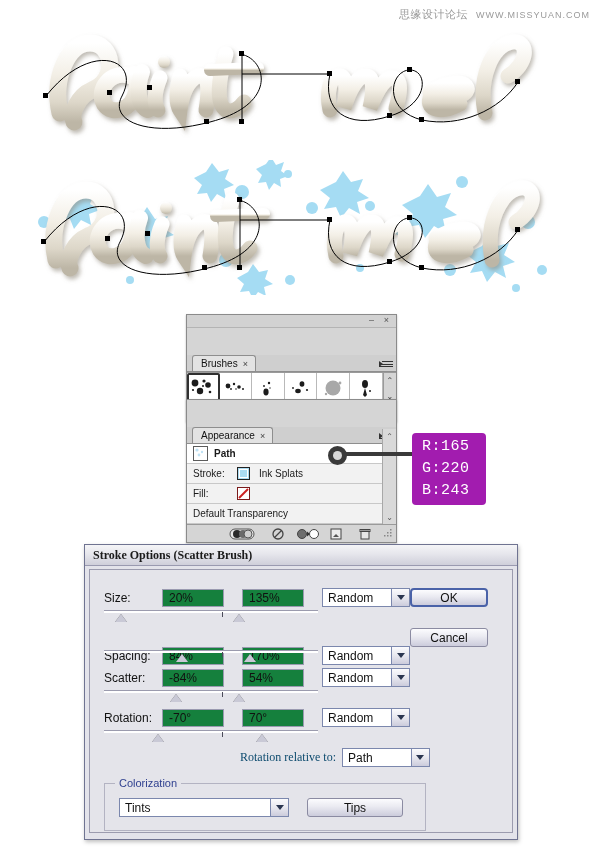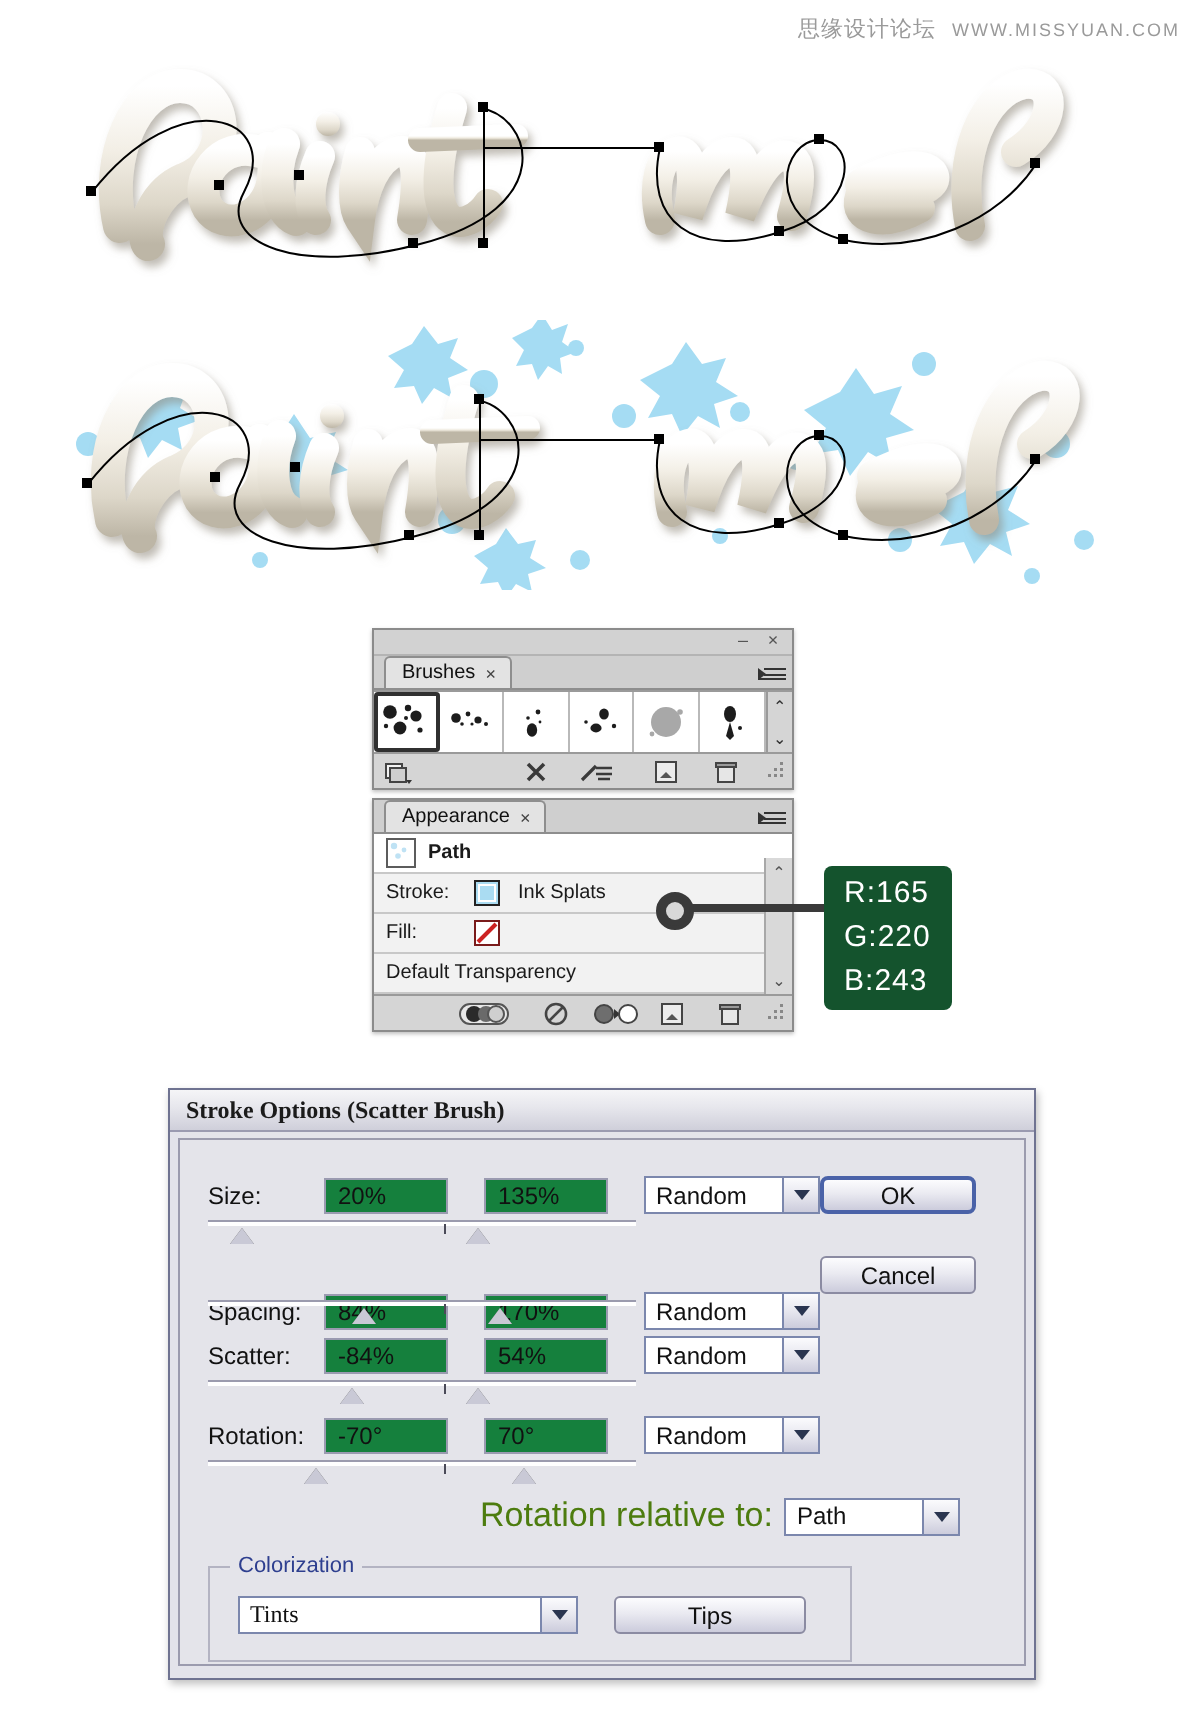--- a/index.html
+++ b/index.html
@@ -39,21 +39,21 @@
     border-bottom:1px solid #b4b4b4;
     position:relative;
   }
   .win-btn{
     position:absolute;top:1px;width:9px;height:9px;
     font-size:9px;line-height:9px;text-align:center;color:#555;
   }
   .tabstrip{
     height:16px;background:#cfcfcf;
     border-bottom:1px solid #8e8e8e;
-    display:flex;align-items:center;position:relative;
+    display:flex;align-items:center;position:relative;margin-top:27px;
   }
   .tab{
     height:15px;margin-left:5px;padding:0 7px 0 8px;
     background:#e3e3e3;
     border:1px solid #8e8e8e;border-bottom:none;
     border-radius:3px 3px 0 0;
     display:flex;align-items:center;gap:5px;
     font-size:10px;color:#111;
   }
   .tab .x{font-size:9px;color:#444;}
@@ -131,25 +131,26 @@
   }
   .app-scroll span{height:14px;display:flex;align-items:center;justify-content:center;font-size:8px;color:#555;}
   .app-footer{
     height:17px;background:#d5d5d5;border-top:1px solid #9a9a9a;
     position:relative;
   }
 
   
   #rgb-callout{
     position:absolute;left:412px;top:433px;
-    width:64px;height:72px;
-    background:#14532d;border-radius:4px;
+    width:74px;height:72px;
+    background:#a21caf;border-radius:4px;
     color:#fff;font-size:15px;line-height:22px;
     padding:3px 0 0 10px;box-sizing:border-box;
     letter-spacing:.5px;
+    font-family:Liberation Mono, monospace;
   }
   #callout-line{
     position:absolute;left:334px;top:452px;
     width:82px;height:4px;background:#3a3a3a;
   }
   #callout-knob{
     position:absolute;left:328px;top:446px;
     width:15px;height:15px;border-radius:50%;
     background:#3a3a3a;border:2px solid #3a3a3a;
   }
@@ -234,31 +235,31 @@
     background:linear-gradient(to bottom,#fcfcfe 0%,#eaeaf1 45%,#ccccdc 100%);
     border:1px solid #8b8ba2;border-radius:3px;
     font-size:12px;color:#111;
     display:flex;align-items:center;justify-content:center;
     box-sizing:border-box;
   }
   .dlg-btn.primary{
     border:2px solid #4a62a8;border-radius:4px;
   }
   #rot-rel-row{position:absolute;left:150px;display:flex;align-items:center;gap:6px;}
-  #rot-rel-label{font-size:17px;color:#4d7c0f;}
+  #rot-rel-label{font-size:12px;color:#0c4a6e;font-family:Liberation Serif, serif;}
   #colorization-group{
     position:absolute;left:14px;top:213px;width:320px;height:46px;
     border:1px solid #b3b3c2;
   }
   #colorization-legend{
     position:absolute;left:10px;top:-7px;background:#e4e4ea;
     padding:0 4px;font-size:11px;color:#2e3f8f;
   }
   #tints-select{
-    position:absolute;left:14px;top:14px;width:170px;height:19px;font-family:Liberation Serif, serif;
+    position:absolute;left:14px;top:14px;width:170px;height:19px;
   }
   #tips-button{
     position:absolute;left:202px;top:14px;width:96px;height:19px;
     border-radius:3px;
   }
 </style>
 </head>
 <body>
 
 <div class="stage">

